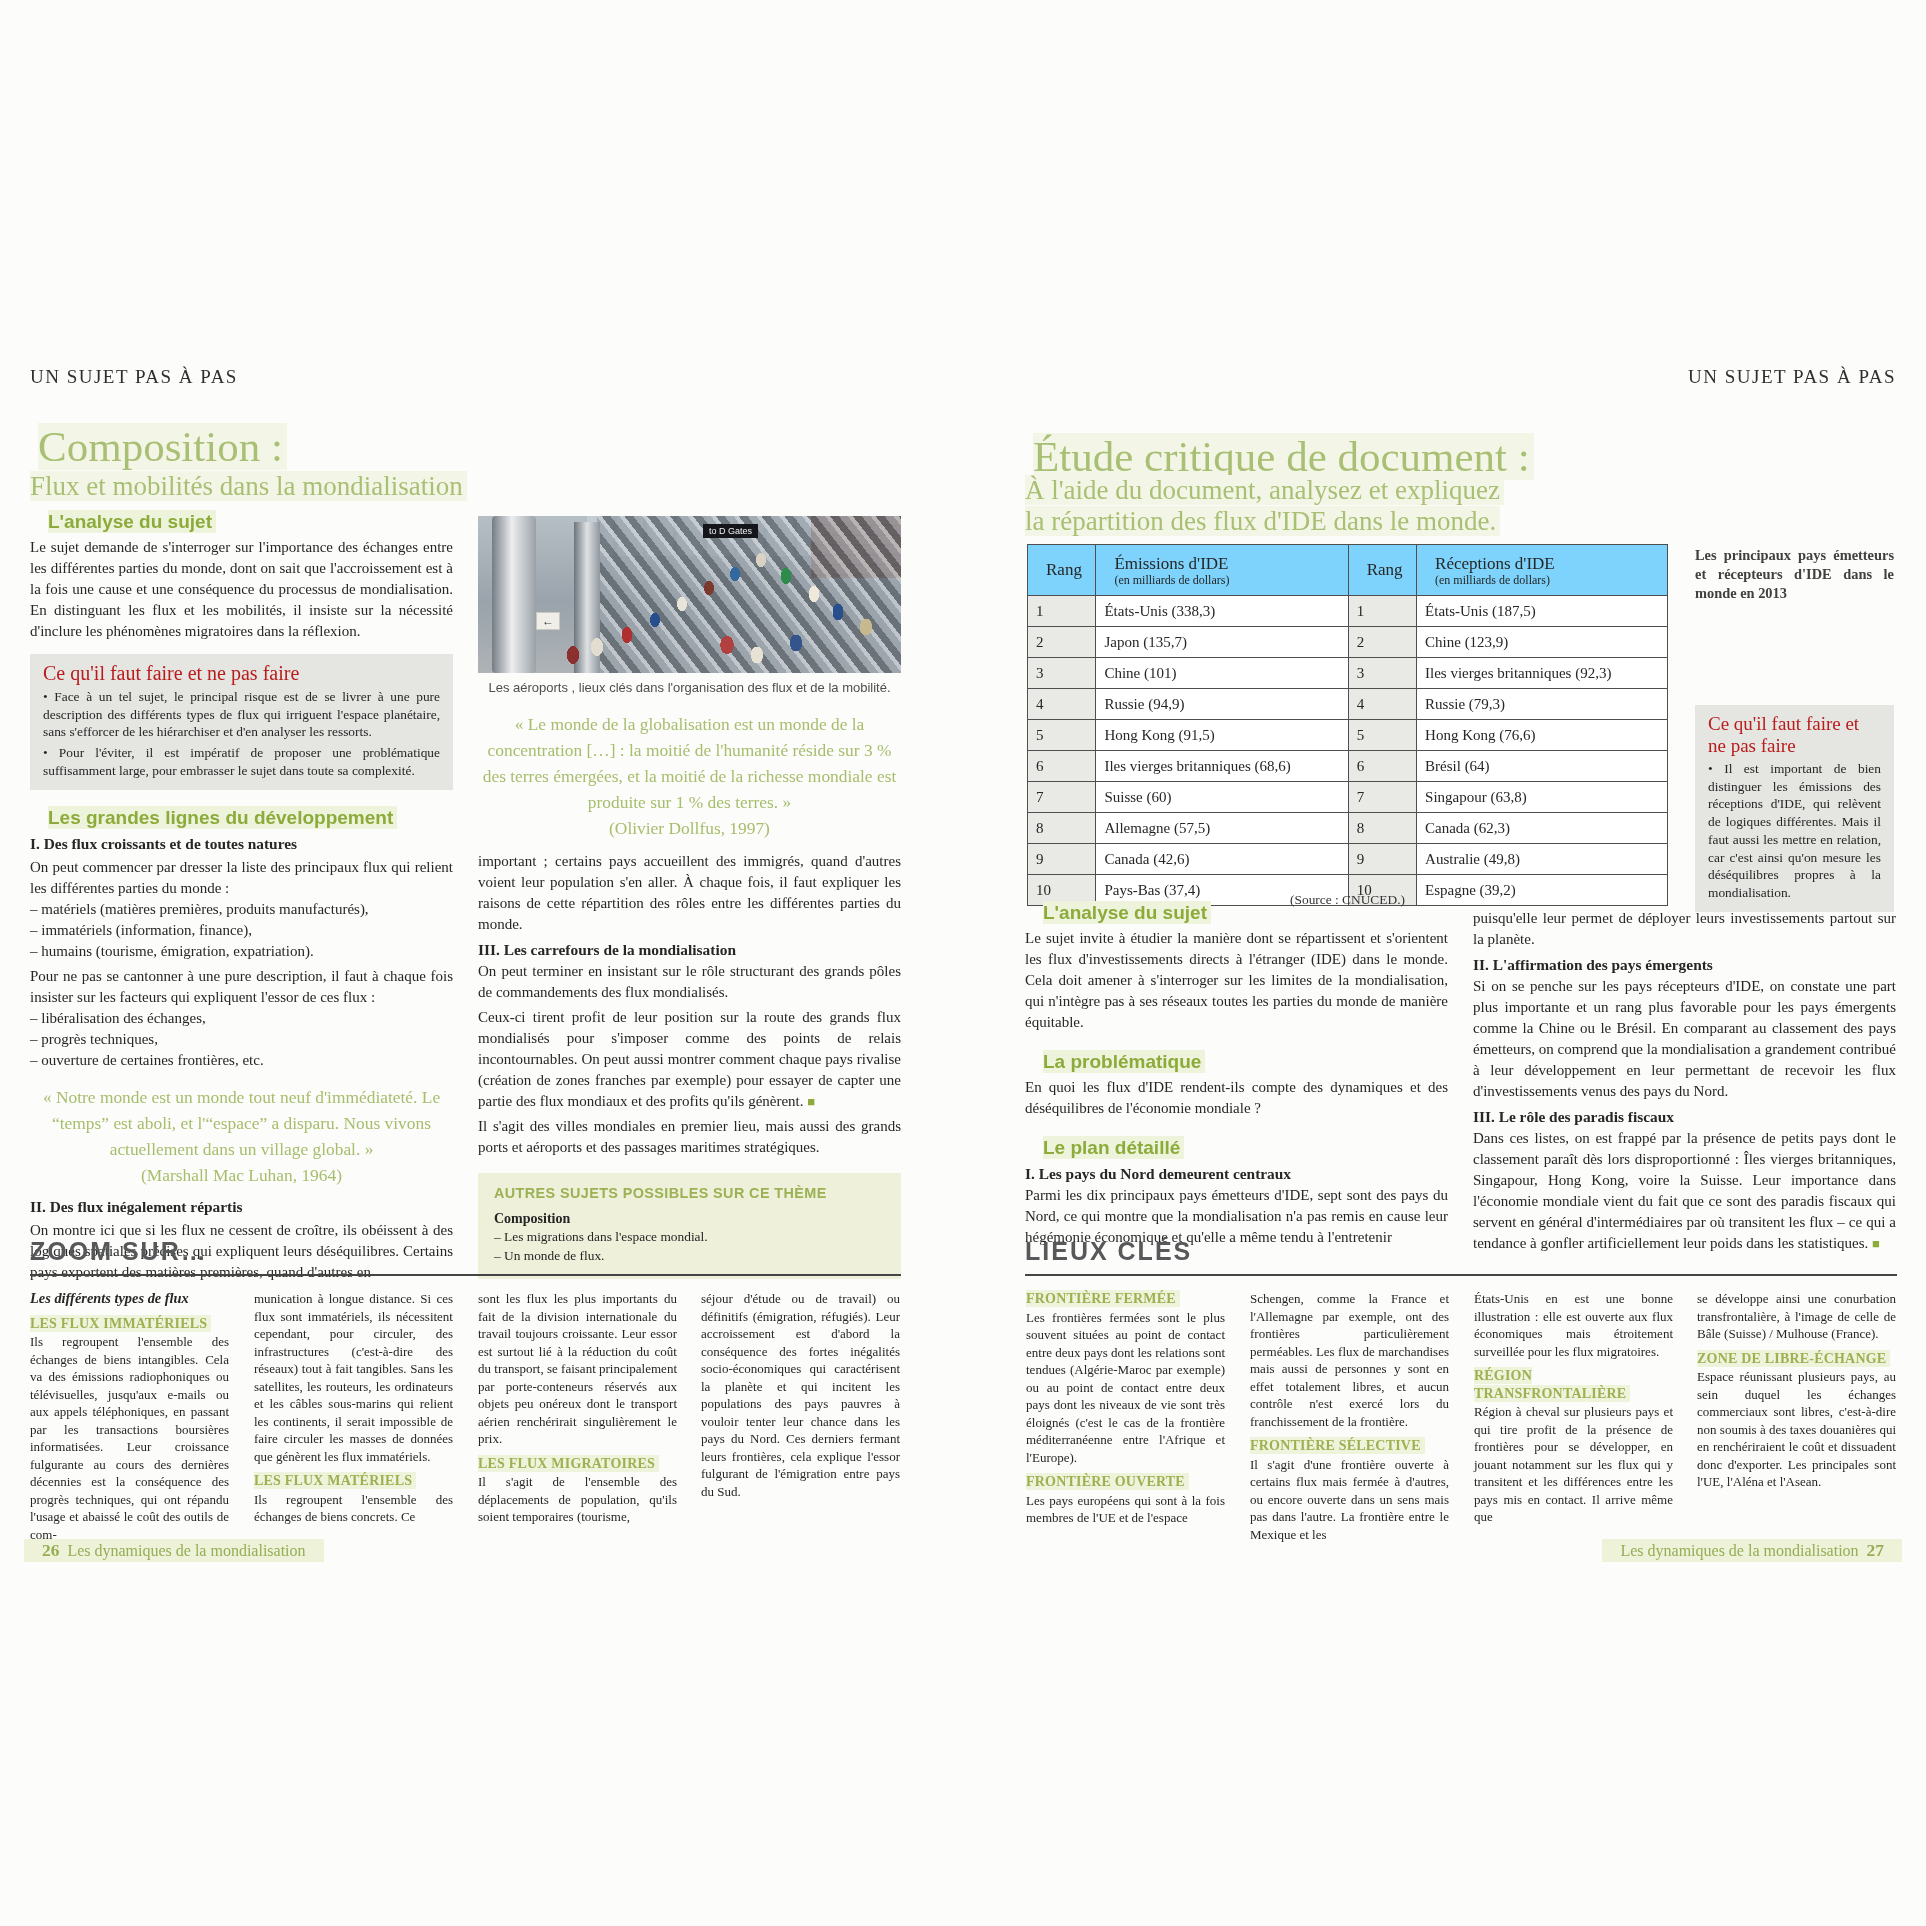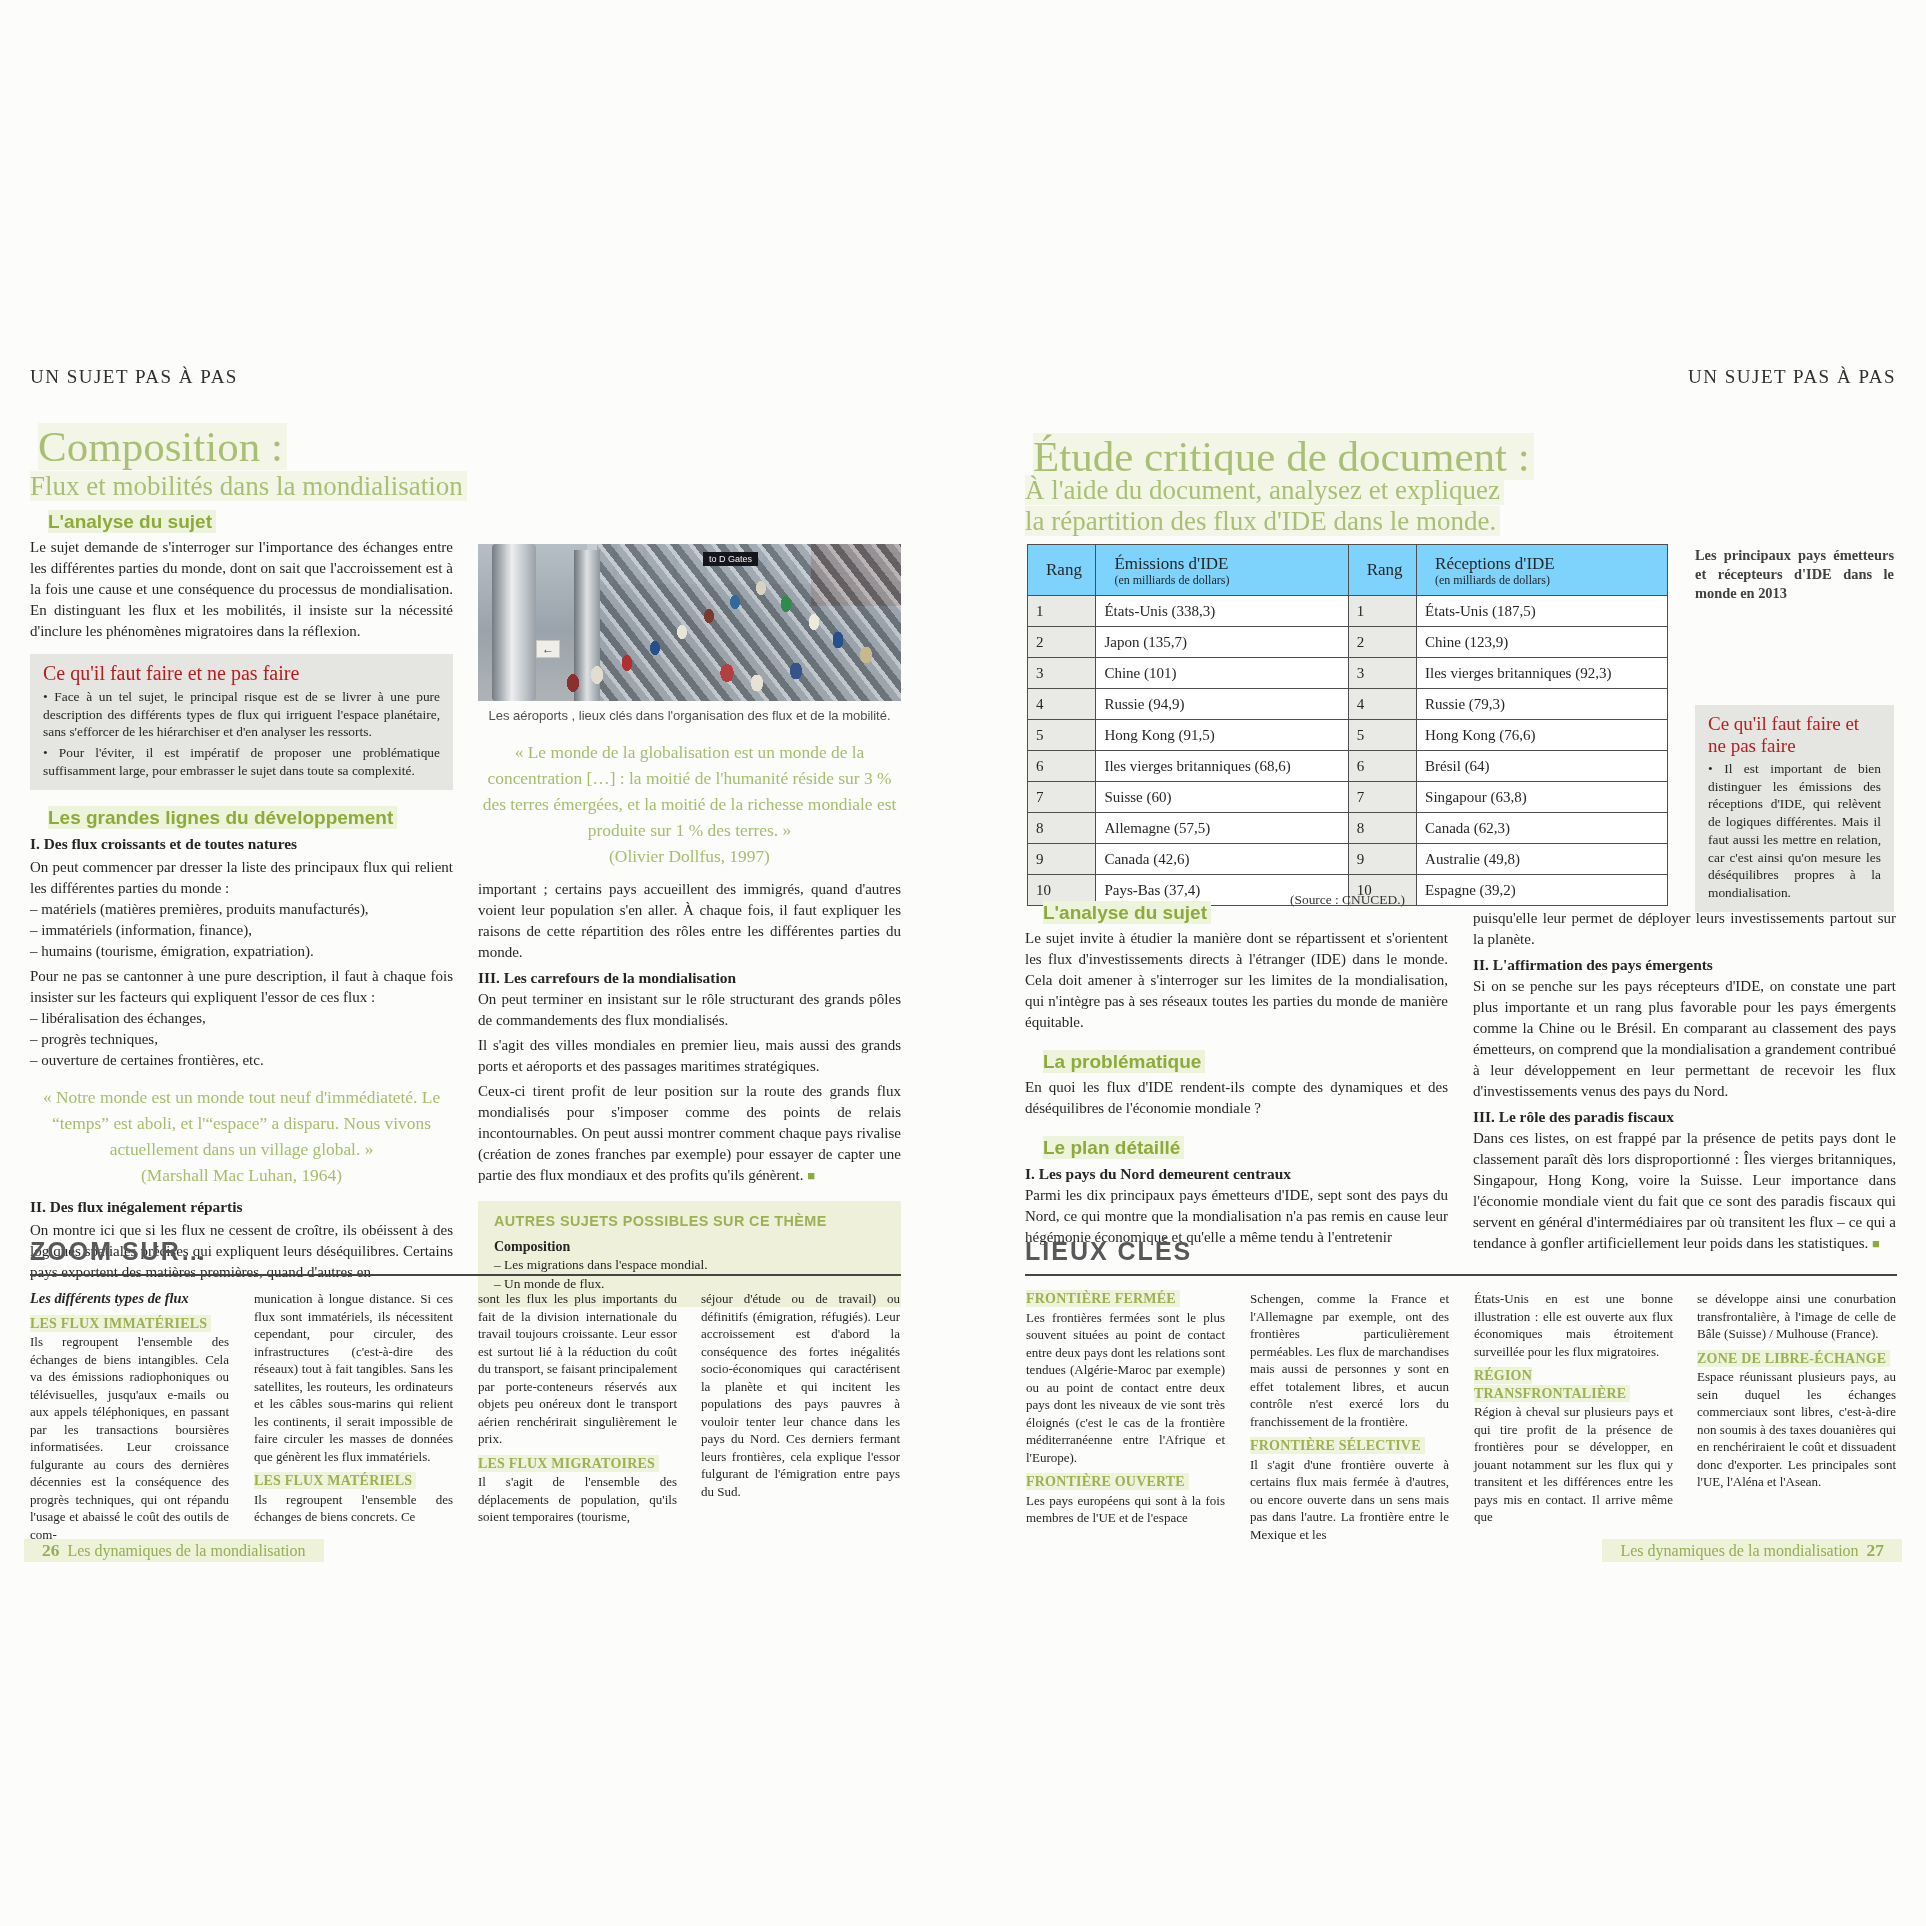--- a/index.html
+++ b/index.html
@@ -122,43 +122,43 @@
 
     <div class="quote">
       <div>« Notre monde est un monde tout neuf d'immédiateté. Le “temps” est aboli, et l'“espace” a disparu. Nous vivons actuellement dans un village global. »</div>
       <div>(Marshall Mac Luhan, 1964)</div>
     </div>
 
     <div class="boldline">II. Des flux inégalement répartis</div>
     <p class="body">On montre ici que si les flux ne cessent de croître, ils obéissent à des logiques spatiales précises qui expliquent leurs déséquilibres. Certains pays exportent des matières premières, quand d'autres en</p>
   </div>
 
-  <div class="col" style="left:478px;top:544px;width:423px">
+  <div class="col" style="left:478px;top:516px;width:423px">
     <div class="photo">
       <div class="glass"></div>
       <div class="brick"></div>
       <div class="esc"></div>
       <div class="pillar1"></div>
       <div class="pillar2"></div>
       <div class="crowd"></div>
       <div class="gatesign">to D Gates</div>
       <div class="arrowsign">←</div>
     </div>
     <div class="caption">Les aéroports , lieux clés dans l'organisation des flux et de la mobilité.</div>
 
     <div class="quote" style="margin-top:16px">
       <div>« Le monde de la globalisation est un monde de la concentration […] : la moitié de l'humanité réside sur 3 % des terres émergées, et la moitié de la richesse mondiale est produite sur 1 % des terres. »</div>
       <div>(Olivier Dollfus, 1997)</div>
     </div>
 
     <p class="body">important ; certains pays accueillent des immigrés, quand d'autres voient leur population s'en aller. À chaque fois, il faut expliquer les raisons de cette répartition des rôles entre les différentes parties du monde.</p>
     <div class="boldline">III. Les carrefours de la mondialisation</div>
     <p class="body" style="margin-top:0">On peut terminer en insistant sur le rôle structurant des grands pôles de commandements des flux mondialisés.</p>
+    <p class="body"><span>Ceux-ci tirent profit de leur position sur la route des grands flux mondialisés pour s'imposer comme des points de relais incontournables. On peut aussi montrer comment chaque pays rivalise (création de zones franches par exemple) pour essayer de capter une partie des flux mondiaux et des profits qu'ils génèrent.</span> <span class="endsq">■</span></p>
     <p class="body">Il s'agit des villes mondiales en premier lieu, mais aussi des grands ports et aéroports et des passages maritimes stratégiques.</p>
-    <p class="body"><span>Ceux-ci tirent profit de leur position sur la route des grands flux mondialisés pour s'imposer comme des points de relais incontournables. On peut aussi montrer comment chaque pays rivalise (création de zones franches par exemple) pour essayer de capter une partie des flux mondiaux et des profits qu'ils génèrent.</span> <span class="endsq">■</span></p>
 
     <div class="greenbox">
       <div class="greenboxtitle">AUTRES SUJETS POSSIBLES SUR CE THÈME</div>
       <div class="greenboxsub">Composition</div>
       <p class="gline">– Les migrations dans l'espace mondial.</p>
       <p class="gline">– Un monde de flux.</p>
     </div>
   </div>
 
   <div class="secthead" style="left:30px;top:1237px">ZOOM SUR…</div>

